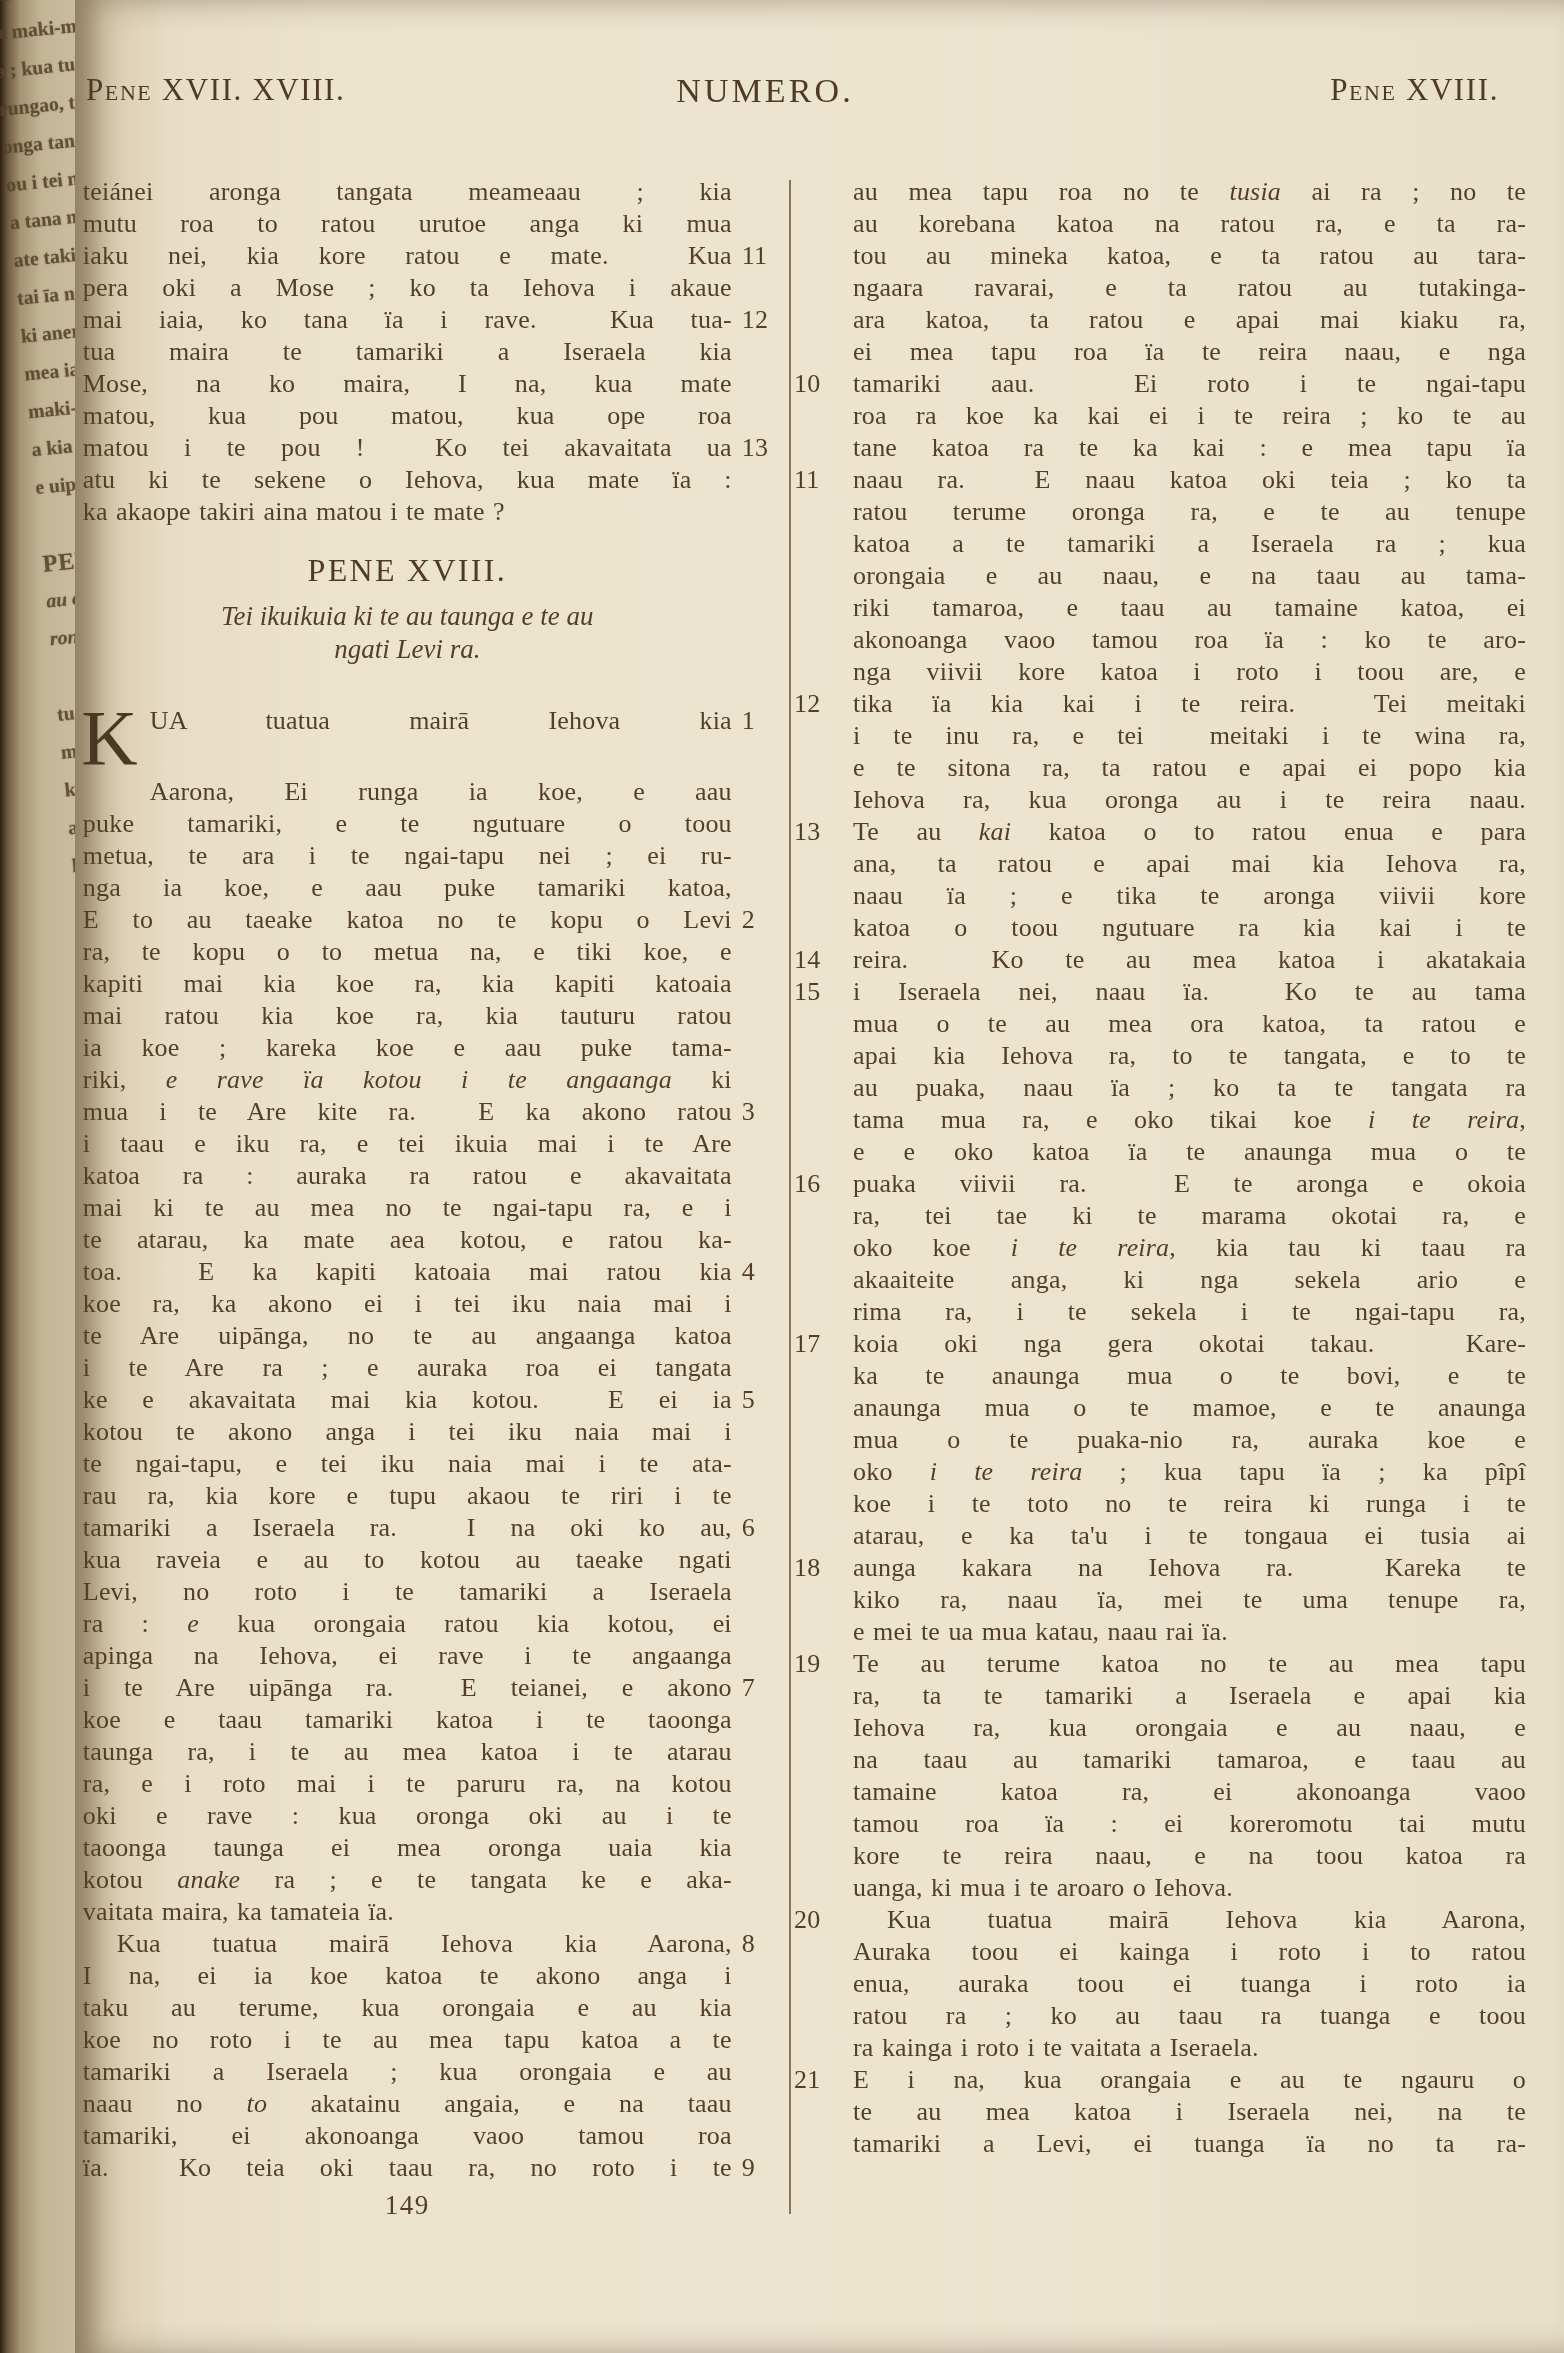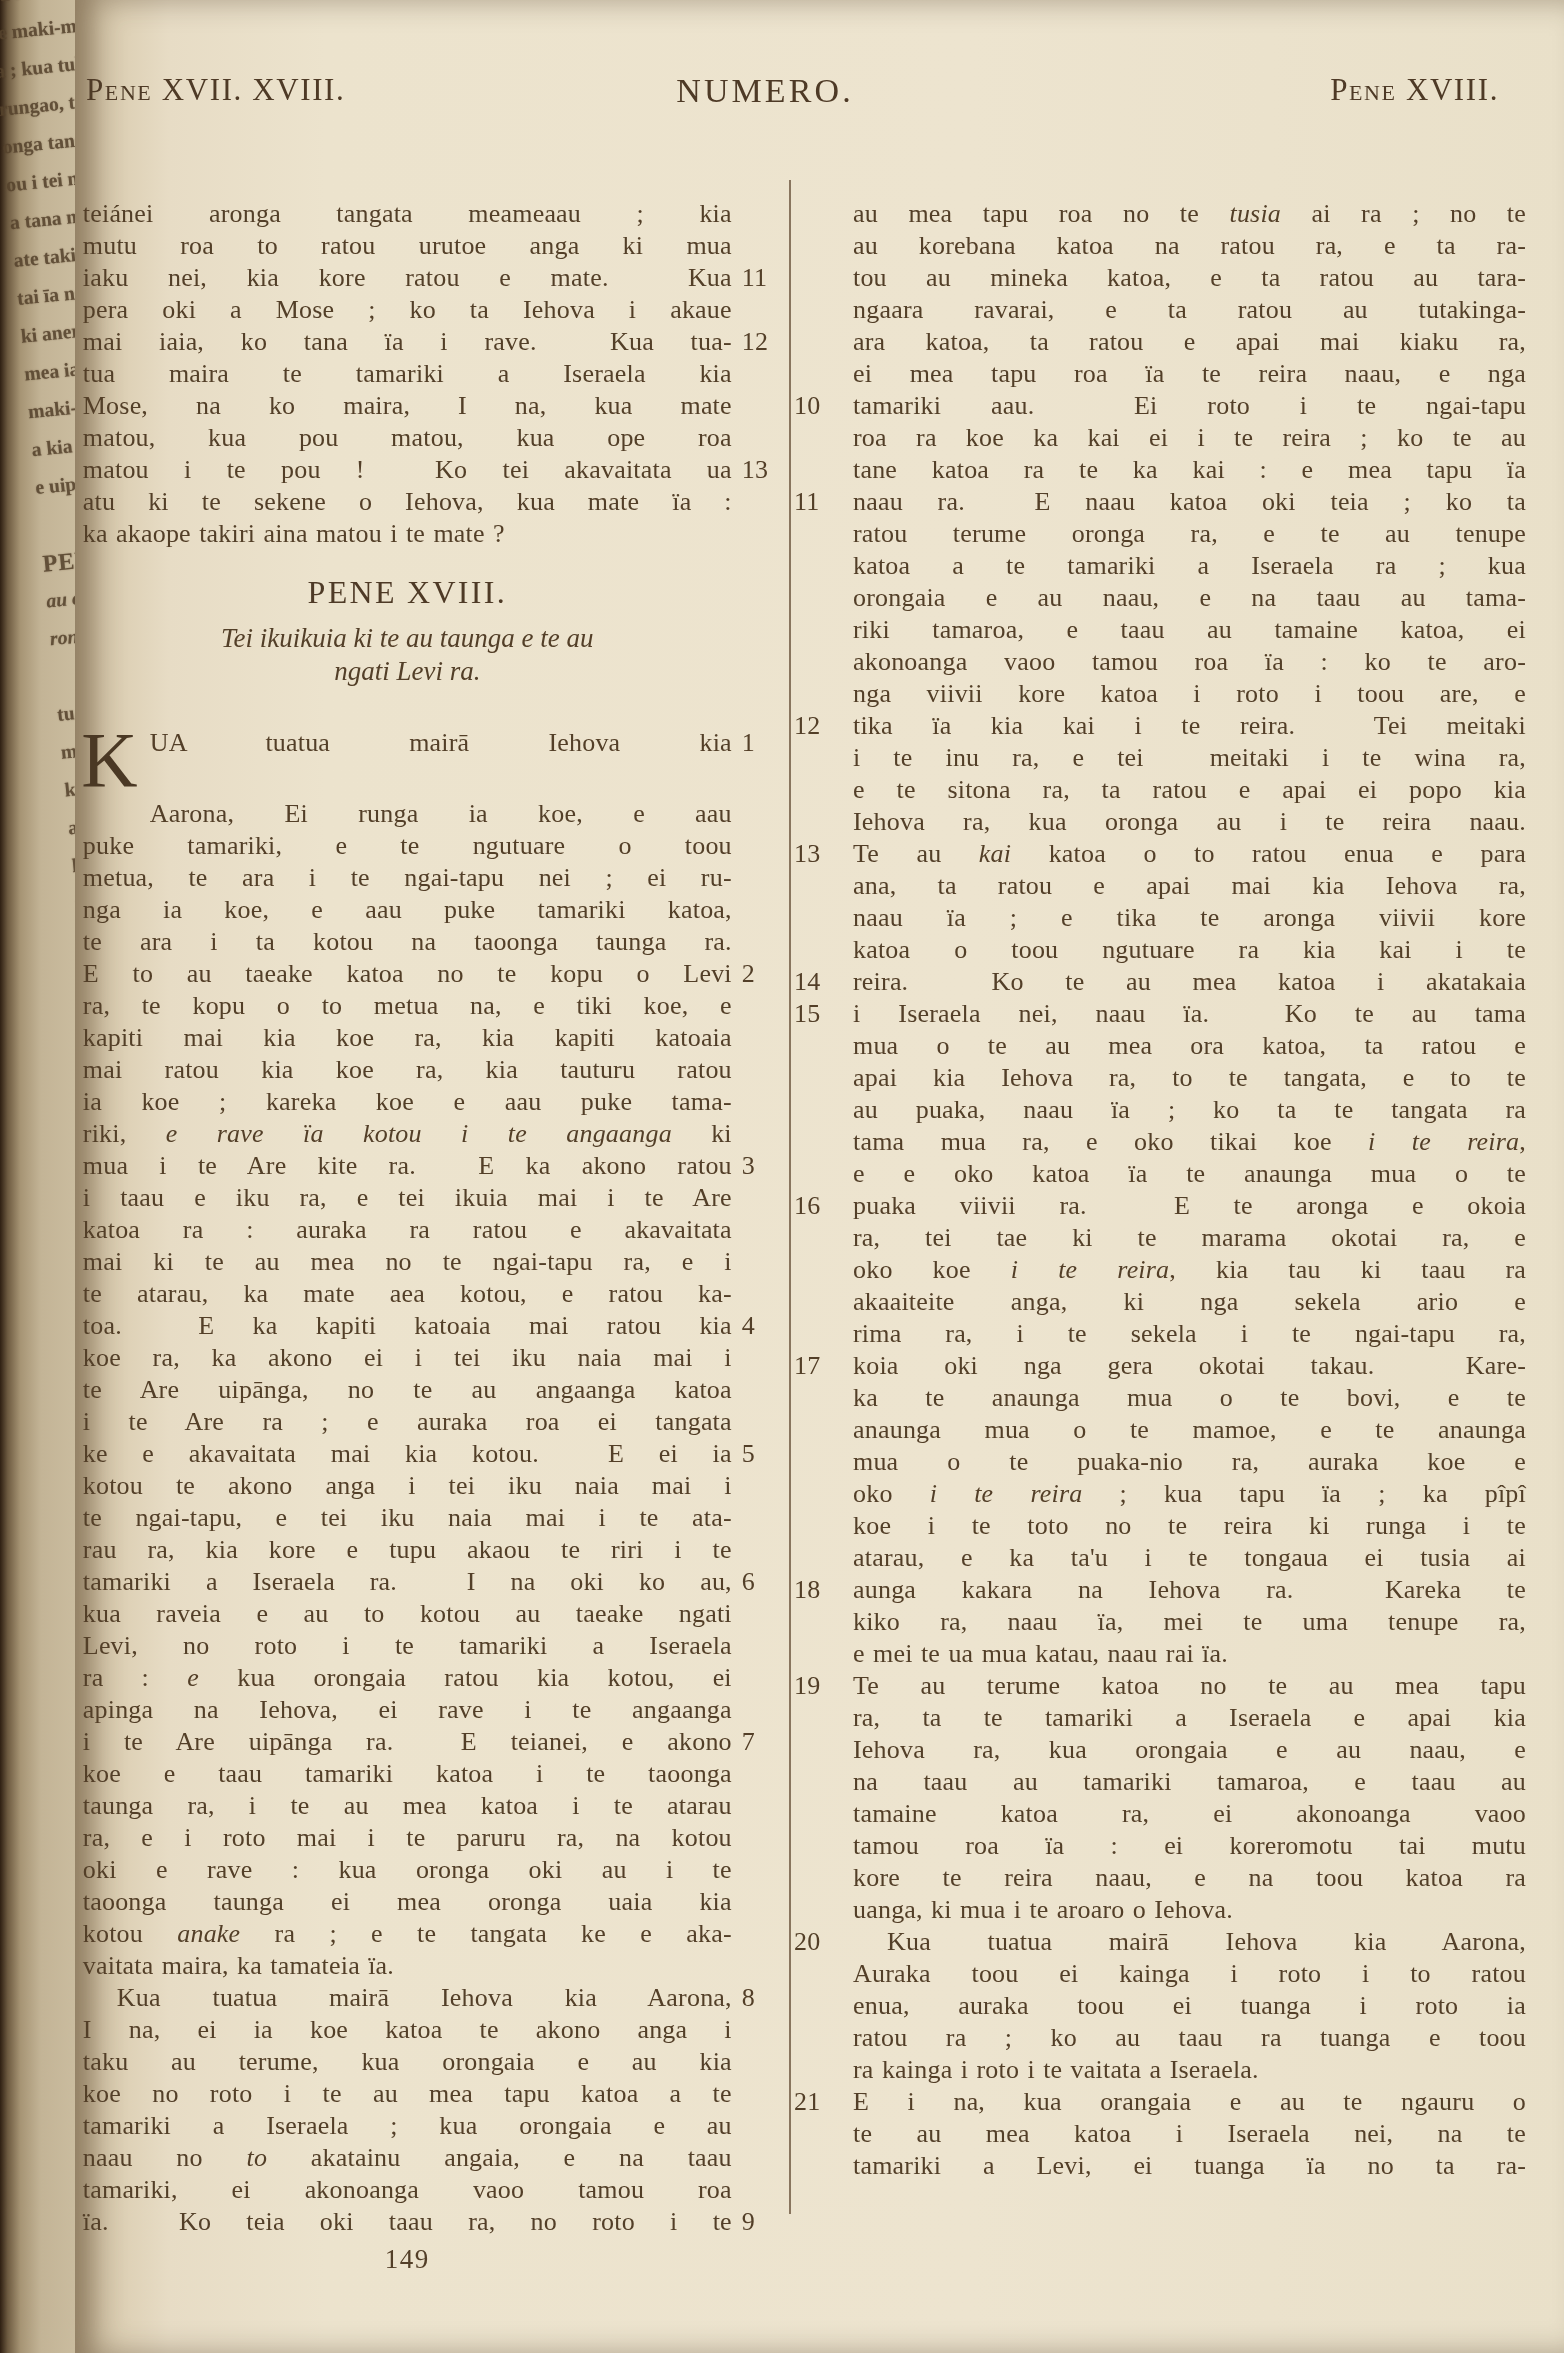--- a/index.html
+++ b/index.html
@@ -28,21 +28,21 @@
     position:absolute;left:75px;top:0;width:1490px;height:2354px;
     background:linear-gradient(90deg,#c3b292 0px,#d9cbae 27px,#e7dcc5 94px,#ece3cd 250px,#ede4cf 60%,#e9e0c9 100%);
     box-shadow:inset 20.3px 0 30px rgba(62,42,22,.38);
   }
   .run-head{position:absolute;top:72px;color:#4e3a26;}
   .run-head.sc{font-variant:small-caps;font-size:31px;letter-spacing:1.6px;}
   .h-left{left:11px;}
   .h-center{left:690px;transform:translateX(-50%);font-size:34px;letter-spacing:3.1px;}
   .h-right{right:66px;}
   .divider{position:absolute;left:714px;top:180px;width:1.6px;height:2034px;background:#77624a;opacity:.85;}
-  .col{position:absolute;top:198px;color:#533f28;font-family:Liberation Serif, serif;}
+  .col{position:absolute;top:176px;color:#533f28;font-family:Liberation Serif, serif;}
   .col-left{left:7.8px;width:649px;}
   .col-right{left:778px;width:673px;}
   .line{
     position:relative;font-size:26px;line-height:32px;
     text-align:justify;text-align-last:justify;
     letter-spacing:0.2px;word-spacing:1.6px;white-space:nowrap;
   }
   .line.end{text-align-last:left;}
   .line.ind{text-indent:34px;}
   .line.pad{padding-left:67px;margin-top:39px;}
@@ -132,21 +132,20 @@
       <div class="chap-head">PENE XVIII.</div>
       <div class="chap-sub">Tei ikuikuia ki te au taunga e te au</div>
       <div class="chap-sub">ngati Levi ra.</div>
       <div class="body-block" id="left-body">
         <span class="dropcap">K</span>
       <div class="line pad"><span>UA tuatua mairā Iehova kia</span><span class="verse vr">1</span></div>
           <div class="line pad"><span>Aarona, Ei runga ia koe, e aau</span></div>
           <div class="line"><span>puke tamariki, e te ngutuare o toou</span></div>
           <div class="line"><span>metua, te ara i te ngai-tapu nei ; ei ru-</span></div>
           <div class="line"><span>nga ia koe, e aau puke tamariki katoa,</span></div>
-          <div class="line"><span>te ara i ta kotou na taoonga taunga ra.</span></div>
           <div class="line"><span>E to au taeake katoa no te kopu o Levi</span><span class="verse vr">2</span></div>
           <div class="line"><span>ra, te kopu o to metua na, e tiki koe, e</span></div>
           <div class="line"><span>kapiti mai kia koe ra, kia kapiti katoaia</span></div>
           <div class="line"><span>mai ratou kia koe ra, kia tauturu ratou</span></div>
           <div class="line"><span>ia koe ; kareka koe e aau puke tama-</span></div>
           <div class="line"><span>riki, </span><i>e rave ïa kotou i te angaanga</i><span> ki</span></div>
           <div class="line"><span>mua i te Are kite ra.&nbsp; E ka akono ratou</span><span class="verse vr">3</span></div>
           <div class="line"><span>i taau e iku ra, e tei ikuia mai i te Are</span></div>
           <div class="line"><span>katoa ra : auraka ra ratou e akavaitata</span></div>
           <div class="line"><span>mai ki te au mea no te ngai-tapu ra, e i</span></div>

